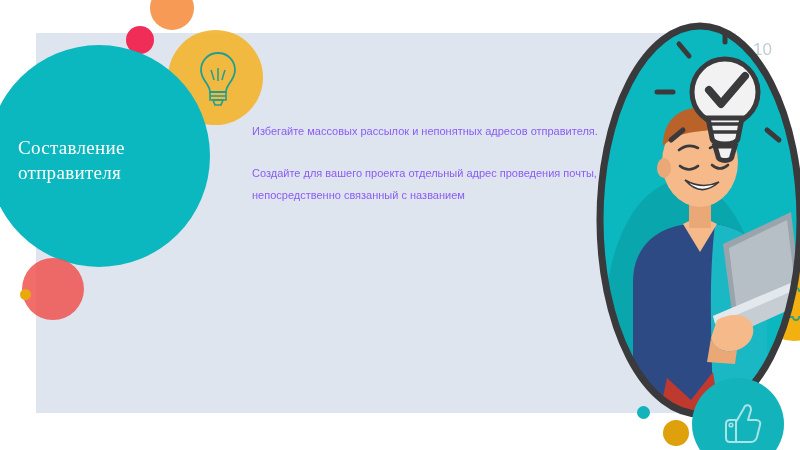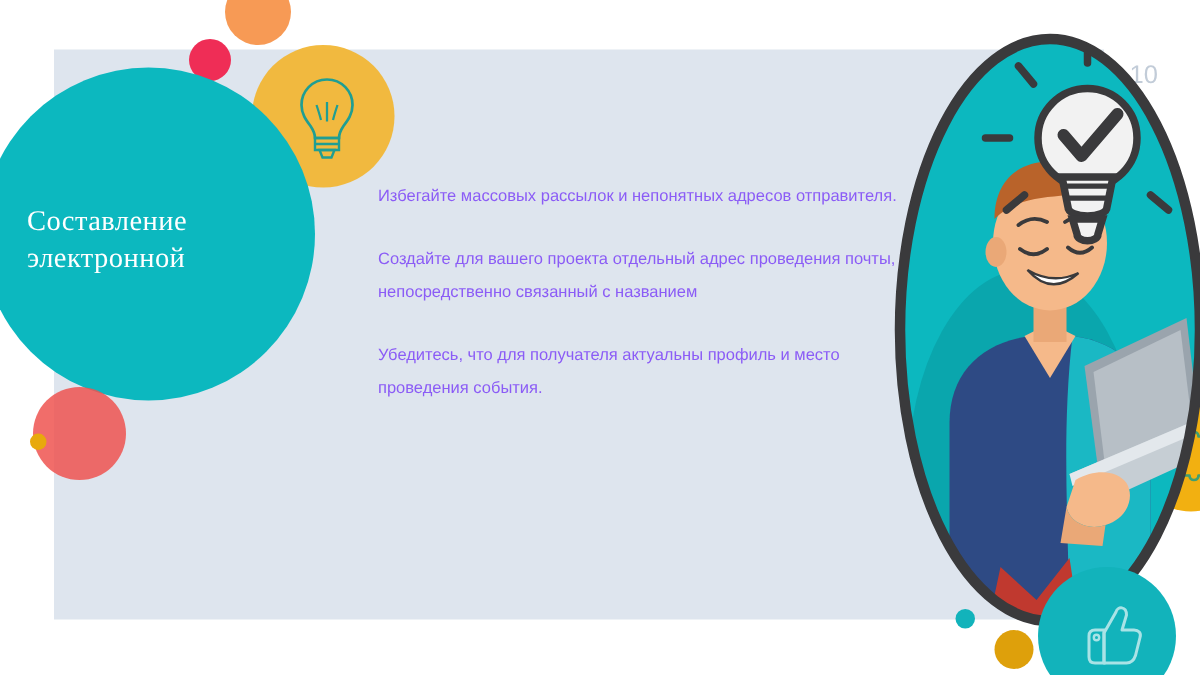--- a/index.html
+++ b/index.html
@@ -62,29 +62,28 @@
 
   <div class="circ c-yellow-bulb"></div>
   <svg class="icon-svg" style="left:196px;top:50px;" width="44" height="58" viewBox="0 0 44 58">
     <path d="M22 3 C12 3 5 11 5 20 C5 26 8 30 11 34 C13 37 14 39 14 42 L30 42 C30 39 31 37 33 34 C36 30 39 26 39 20 C39 11 32 3 22 3 Z" fill="none" stroke="#1f9e93" stroke-width="1.8"></path>
     <path d="M14 42 L30 42 L30 46 L14 46 Z M14 46 L30 46 L30 50 L14 50 Z" fill="none" stroke="#1f9e93" stroke-width="1.6"></path>
     <path d="M17 50 L27 50 L25 55 L19 55 Z" fill="none" stroke="#1f9e93" stroke-width="1.6"></path>
     <path d="M15 20 C15 20 17 26 18 30 M22 18 C22 18 22 27 22 31 M29 20 C29 20 27 26 26 30" fill="none" stroke="#1f9e93" stroke-width="1.5"></path>
   </svg>
 
   <div class="circ c-teal-main"></div>
-  <div class="title">Составление электронной</div>
+  <div class="title">Составление отправителя</div>
 
   <div class="circ c-red-bl"></div>
   <div class="circ c-gold-dot-l"></div>
 
   <div class="body-copy">
     <p>Избегайте массовых рассылок и непонятных адресов отправителя.</p>
     <p>Создайте для вашего проекта отдельный адрес проведения почты, непосредственно связанный с названием</p>
-    <p>Убедитесь, что для получателя актуальны профиль и место проведения события.</p>
   </div>
 
   <div class="pageno">10</div>
 
   <div class="circ c-yellow-puz"></div>
   <svg class="icon-svg" style="left:775px;top:283px;" width="42" height="42" viewBox="0 0 42 42">
     <path d="M8 8 L18 8 C18 4 24 4 24 8 L34 8 L34 18 C38 18 38 24 34 24 L34 34 L24 34
              C24 38 18 38 18 34 L8 34 L8 24 C4 24 4 18 8 18 Z" fill="none" stroke="#3f9f72" stroke-width="1.8" stroke-linejoin="round"></path>
   </svg>
 

